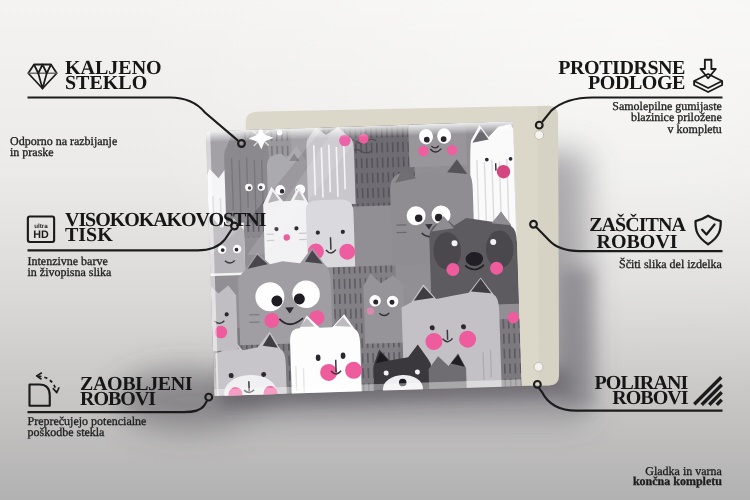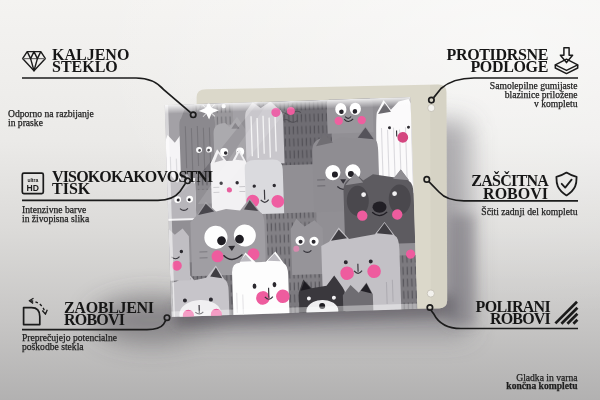--- a/index.html
+++ b/index.html
@@ -381,23 +381,23 @@
 <div class="abs sub" style="left:8px;top:82px;margin-top:28px;">Odporno na razbijanje<br>in praske</div>
 
 <div class="abs title r" style="right:52px;top:48.5px;letter-spacing:-0.35px;">PROTIDRSNE<br>PODLOGE</div>
 
 <div class="abs sub r" style="right:22.5px;top:82px;">Samolepilne gumijaste<br>blazinice priložene<br>v kompletu</div>
 
 <div class="abs title" style="left:52px;top:170.8px;letter-spacing:-0.85px;">VISOKOKAKOVOSTNI<br><span style="letter-spacing:0">TISK</span></div>
 
 <div class="abs sub" style="left:22px;top:206px;">Intenzivne barve<br>in živopisna slika</div>
 
-<div class="abs title r" style="right:52px;top:175.3px;letter-spacing:-0.75px;">ZAŠČITNA<br><span style="letter-spacing:0">ROBOVI</span></div>
-
-<div class="abs sub r" style="right:22.5px;top:207.5px;">Ščiti zadnji del kompletu</div>
+<div class="abs title r" style="right:52px;top:175.3px;letter-spacing:-0.75px;text-align:center;">ZAŠČITNA<br><span style="letter-spacing:0">ROBOVI</span></div>
+
+<div class="abs sub r" style="right:22.5px;top:207.5px;">Ščiti slika del izdelka</div>
 
 <div class="abs title" style="left:64px;top:301.5px;letter-spacing:-0.3px;">ZAOBLJENI<br><span style="letter-spacing:-0.8px">ROBOVI</span></div>
 
 <div class="abs sub" style="left:22px;top:334px;">Preprečujejo potencialne<br>poškodbe stekla</div>
 
 <div class="abs title r" style="right:50px;top:300.7px;letter-spacing:-0.7px;">POLIRANI<br><span style="letter-spacing:-0.8px">ROBOVI</span></div>
 
 <div class="abs sub r" style="right:22.5px;top:333.5px;margin-top:40px;">Gladka in varna<br><b>končna kompletu</b></div>
 
 </body></html>

